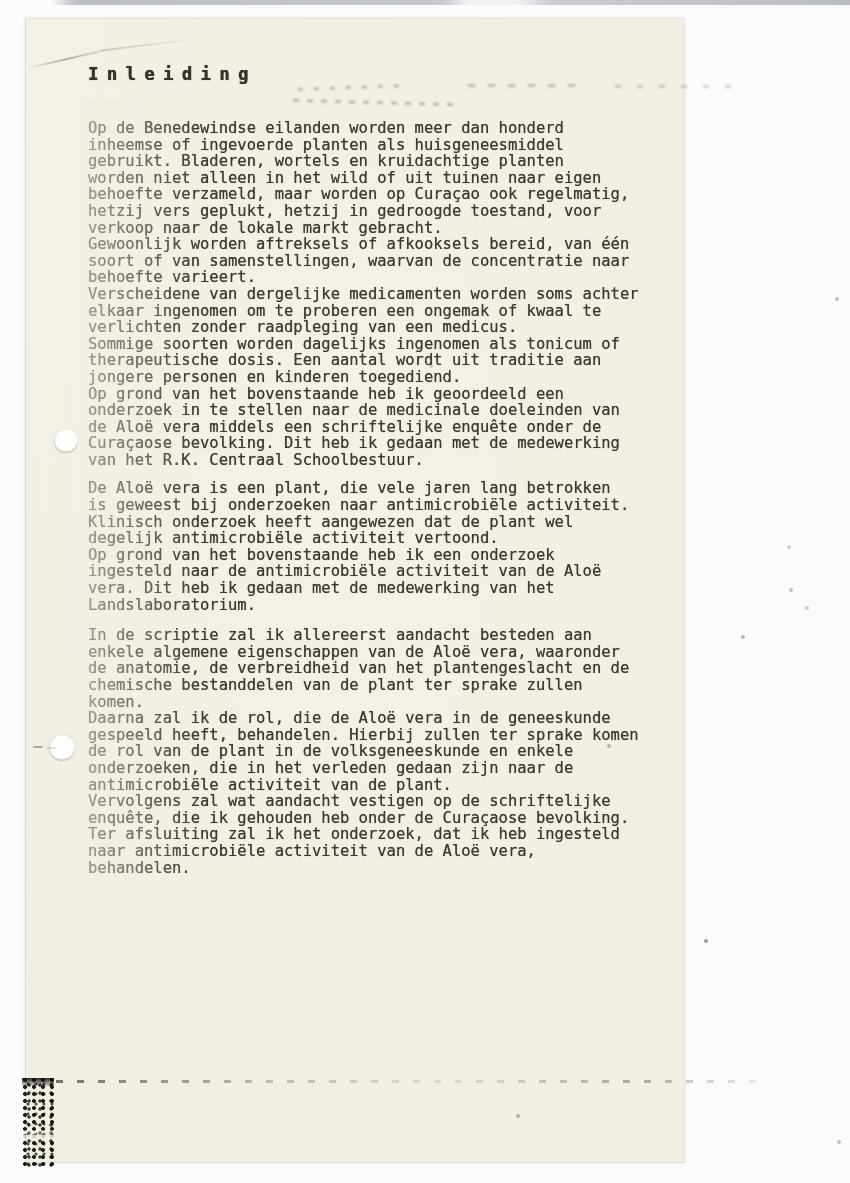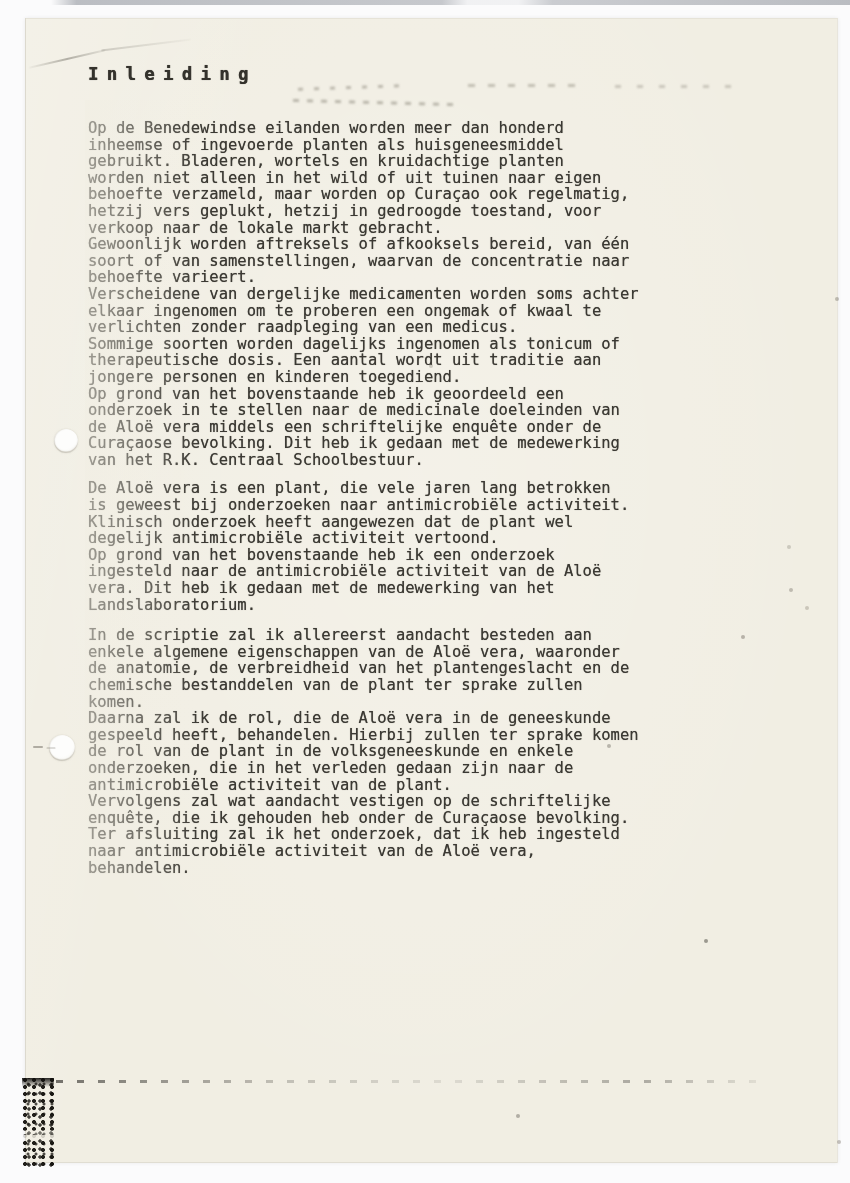--- a/index.html
+++ b/index.html
@@ -12,21 +12,21 @@
   .scanner-strip{
     position:absolute;top:0;left:0;width:850px;height:5px;
     background:linear-gradient(to right,
       rgba(185,188,193,0) 0%, rgba(185,188,193,0) 6%,
       rgba(176,179,185,0.85) 9%, rgba(176,179,185,0.7) 52%,
       rgba(210,212,216,0.25) 55%, rgba(210,212,216,0.25) 61%,
       rgba(176,179,185,0.65) 65%, rgba(170,173,179,0.8) 100%);
   }
   
   .paper{
-    position:absolute;left:25px;top:18px;width:813px;height:1145px;
+    position:absolute;left:25px;top:18px;width:660px;height:1145px;
     background:
       radial-gradient(ellipse at 48% 40%, rgba(255,255,255,0.20), rgba(0,0,0,0) 70%),
       linear-gradient(100deg, rgba(255,255,255,0.18), rgba(0,0,0,0) 25%),
       #f1eee3;
     box-shadow:
       inset 1px 0 0 #dcd9ce,
       inset 0 1px 0 #e6e3d8,
       inset -1px 0 0 #e8e5dc,
       inset 0 -1px 0 #e0ddd2,
       0 0 4px rgba(0,0,0,0.07);

